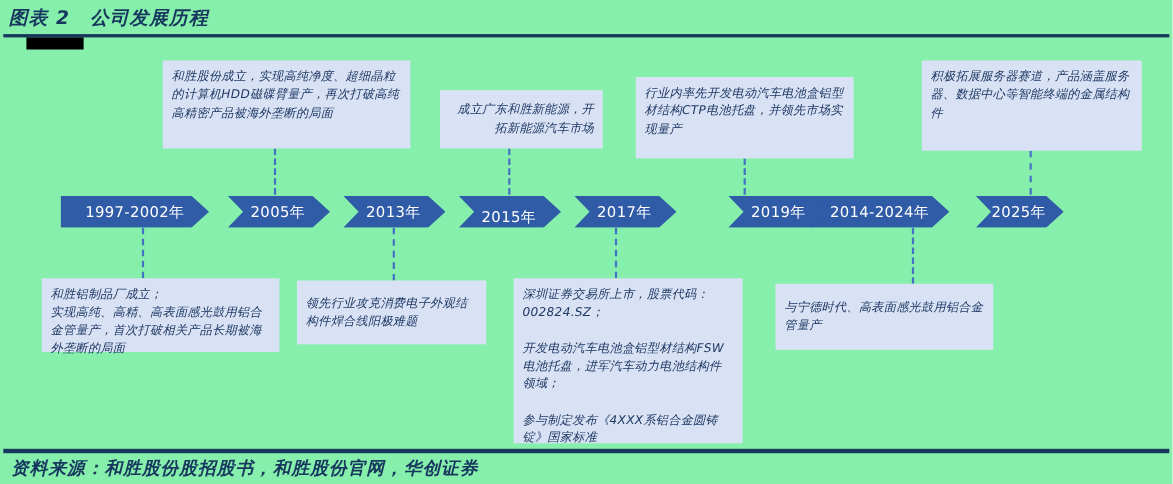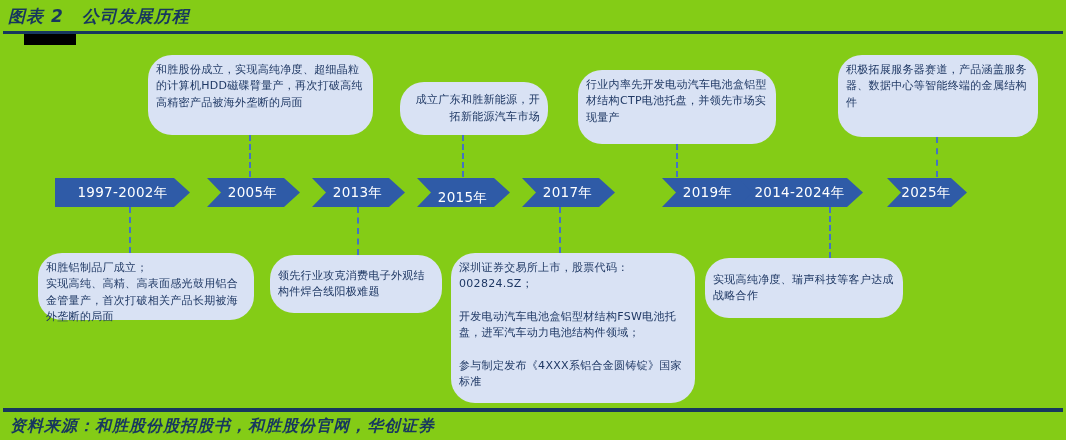--- a/index.html
+++ b/index.html
@@ -1,20 +1,20 @@
 <!DOCTYPE html>
 <html><head>
 <meta charset="utf-8">
 <style>
   html, body { margin: 0; padding: 0; background: #ffffff; }
   .canvas {
     position: relative;
     width: 1066px;
     height: 440px;
-    background: #84cc16;
+    background: #86efac;
     font-family: "DejaVu Sans", "Liberation Sans", sans-serif;
     overflow: hidden;
   }
 
   
   .fig-title {
     position: absolute;
     left: 8px; top: 5px;
     font-size: 17px;
     font-weight: bold;
@@ -58,26 +58,26 @@
   }
   .arrow span { transform: translateX(-4px); }
   .arrow.first span { transform: none; }
 
   
   .callout {
     position: absolute;
     background: #D9E2F4;
     color: #1F3864;
     font-size: 11px;
+    font-style: italic;
     line-height: 1.48;
     padding: 7px 8px;
     box-sizing: border-box;
     white-space: pre-line;
     letter-spacing: 0.3px;
-    border-radius: 24px;
   }
   .callout.vcenter { display: flex; align-items: center; }
 
   
   .connector {
     position: absolute;
     width: 0;
     border-left: 2px dashed #4472C4;
   }
 
@@ -144,23 +144,23 @@
   <div class="connector" style="left:829px; top:207px; height:51px;"></div>
 
   <div class="callout" style="left:148px; top:55px; width:225px; height:80px;">和胜股份成立，实现高纯净度、超细晶粒的计算机HDD磁碟臂量产，再次打破高纯高精密产品被海外垄断的局面</div>
   <div class="callout vcenter" style="left:400px; top:82px; width:148px; height:53px;text-align:right;">成立广东和胜新能源，开拓新能源汽车市场</div>
   <div class="callout" style="left:578px; top:70px; width:198px; height:74px;">行业内率先开发电动汽车电池盒铝型材结构CTP电池托盘，并领先市场实现量产</div>
   <div class="callout" style="left:838px; top:55px; width:200px; height:82px;">积极拓展服务器赛道，产品涵盖服务器、数据中心等智能终端的金属结构件</div>
 
   <div class="callout" style="left:38px;  top:253px; width:216px; height:67px;">和胜铝制品厂成立；
 实现高纯、高精、高表面感光鼓用铝合金管量产，首次打破相关产品长期被海外垄断的局面</div>
   <div class="callout vcenter" style="left:270px; top:255px; width:172px; height:58px;">领先行业攻克消费电子外观结构件焊合线阳极难题</div>
-  <div class="callout" style="left:451px; top:253px; width:244px; height:150px;">深圳证券交易所上市，股票代码：002824.SZ；
+  <div class="callout" style="left:467px; top:253px; width:208px; height:150px;">深圳证券交易所上市，股票代码：002824.SZ；
 
 开发电动汽车电池盒铝型材结构FSW电池托盘，进军汽车动力电池结构件领域；
 
 参与制定发布《4XXX系铝合金圆铸锭》国家标准</div>
-  <div class="callout vcenter" style="left:705px; top:258px; width:198px; height:60px;">实现高纯净度、瑞声科技等客户达成战略合作</div>
+  <div class="callout vcenter" style="left:705px; top:258px; width:198px; height:60px;">与宁德时代、高表面感光鼓用铝合金管量产</div>
 
   <div class="bottom-rule"></div>
   <div class="source-line">资料来源：和胜股份股招股书，和胜股份官网，华创证券</div>
 
 </div>
 
 </body></html>

